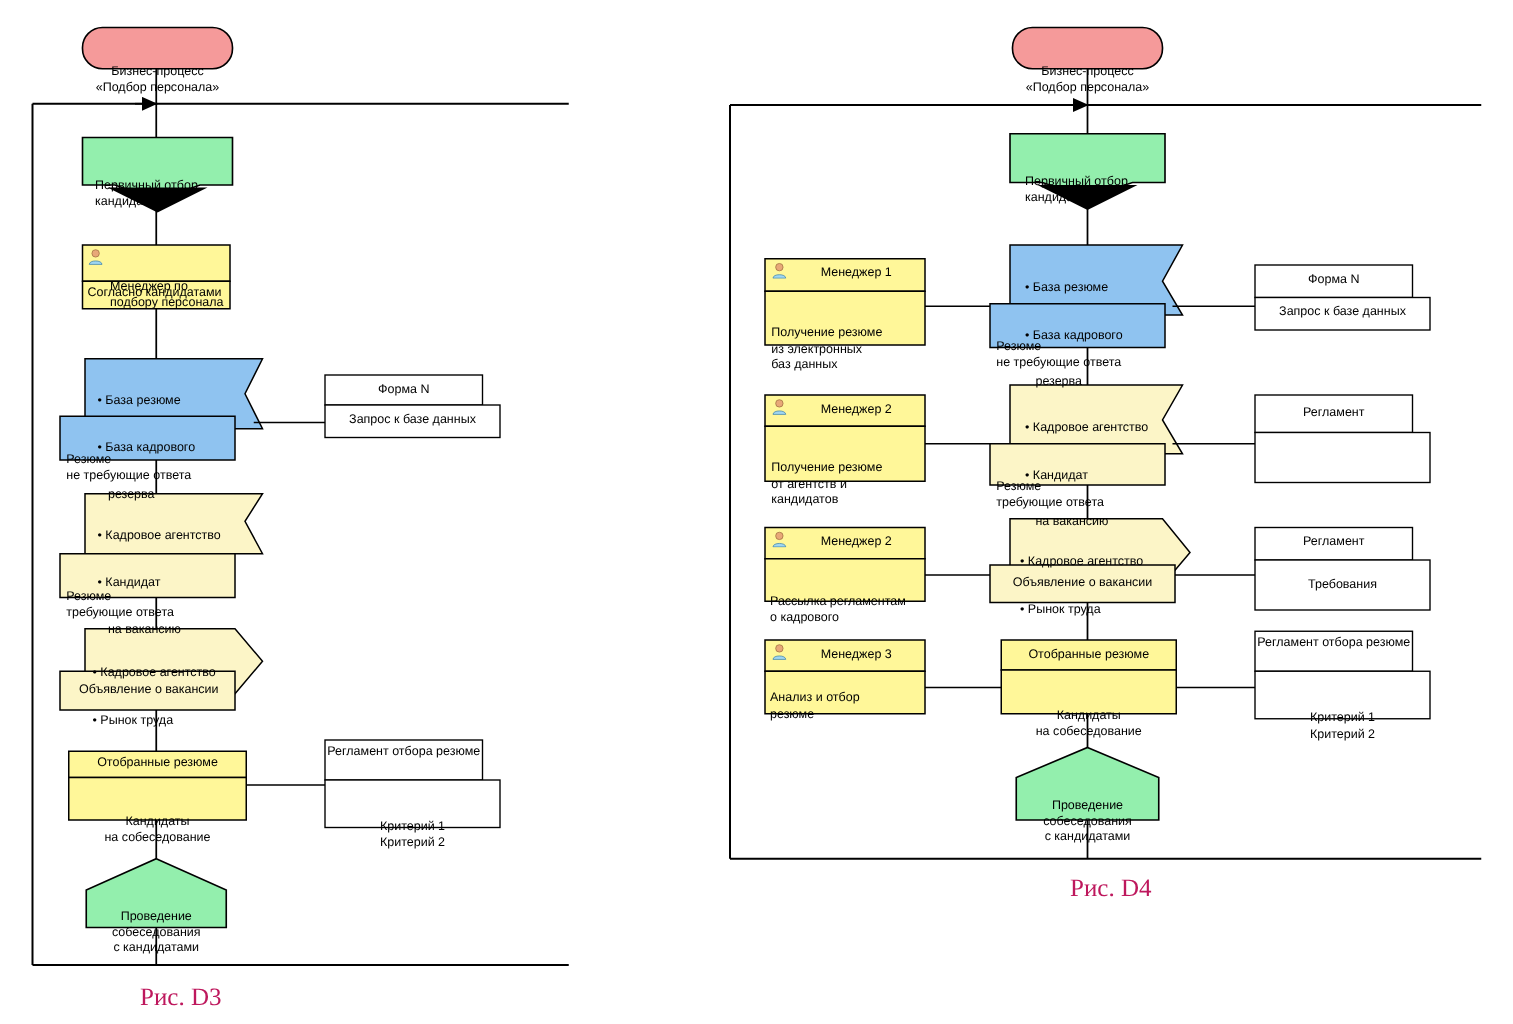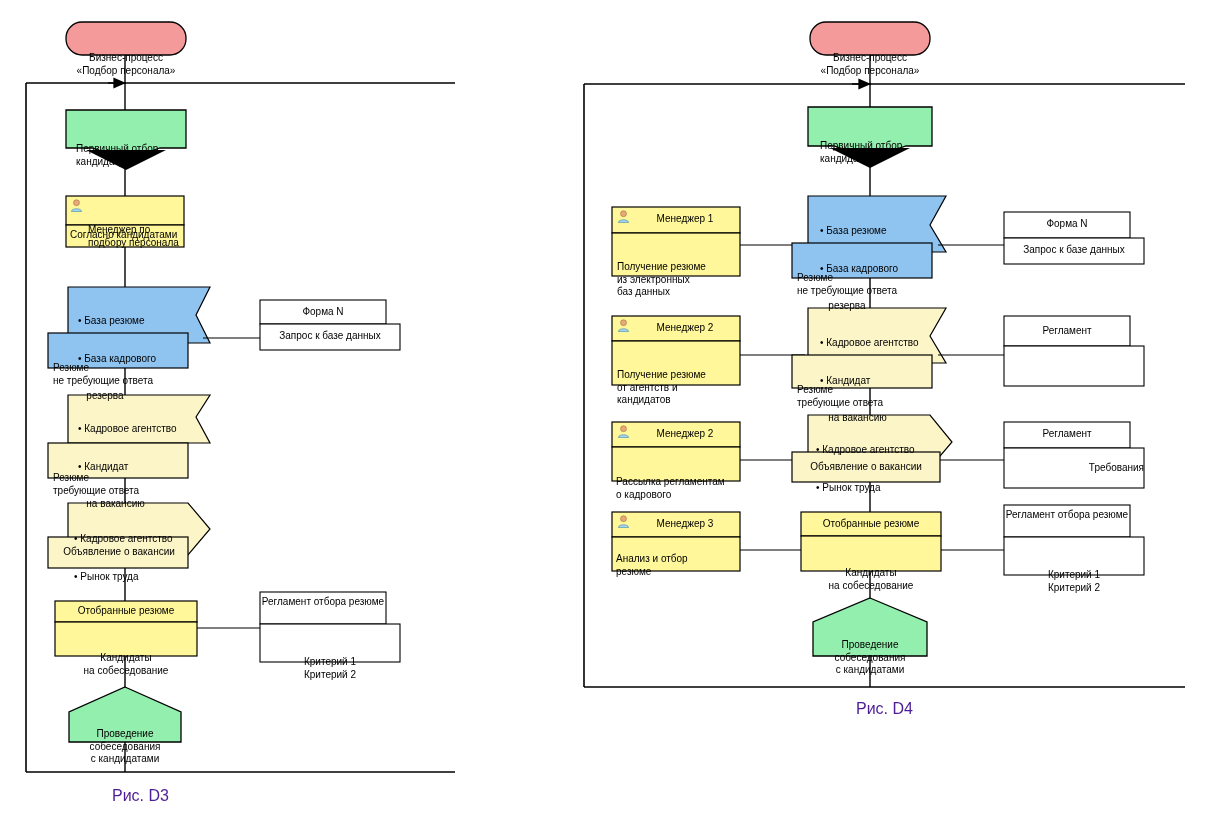--- a/index.html
+++ b/index.html
@@ -3,21 +3,21 @@
 <meta charset="utf-8">
 <style>
   html,body{margin:0;padding:0;background:#ffffff;}
   body{width:1210px;height:819px;position:relative;overflow:hidden;
        font-family:"Liberation Sans","DejaVu Sans",sans-serif;}
   .canvas{position:absolute;left:0;top:0;width:1210px;height:819px;}
   svg.layer{position:absolute;left:0;top:0;width:1210px;height:819px;}
   .txt{position:absolute;box-sizing:border-box;font-size:10px;color:#000;
        line-height:12.5px;white-space:pre;}
   .center{text-align:center;}
-  .cap{position:absolute;font-size:16px;color:#4c1d95;font-family:Liberation Sans, sans-serif;}
+  .cap{position:absolute;font-size:20px;color:#be185d;font-family:Liberation Serif, serif;}
   .ico{position:absolute;width:13px;height:13px;}
 </style>
 </head>
 <body>
 
 <div class="canvas">
 
   <svg class="layer" viewBox="0 0 1210 819">
     <defs>
       <marker id="ar" markerWidth="10" markerHeight="10" refX="9" refY="4" orient="auto">
@@ -242,21 +242,21 @@
   <div class="txt center" style="left:634px;top:428px;width:102px;">Менеджер 2</div>
   <div class="txt" style="left:616px;top:451px;width:124px;">
     <div>Рассылка регламентам</div><div>о кадрового</div>
   </div>
   <div class="txt" style="left:816px;top:419px;width:124px;">
     <div>• <span>Кадровое агентство</span></div>
     <div>• <span>Рынок труда</span></div>
   </div>
   <div class="txt center" style="left:797px;top:461px;width:138px;">Объявление о вакансии</div>
   <div class="txt center" style="left:1004px;top:428px;width:126px;">Регламент</div>
-  <div class="txt center" style="left:1004px;top:462px;width:140px;text-align:right;">Требования</div>
+  <div class="txt center" style="left:1004px;top:462px;width:140px;">Требования</div>
 
   <svg class="ico" style="left:617px;top:515px;" viewBox="0 0 14 14">
     <circle cx="7" cy="4" r="3.2" fill="#E8A878" stroke="#9a6b3c" stroke-width="0.6"></circle>
     <path d="M1.5,13.5 C1.5,9.5 12.5,9.5 12.5,13.5 Z" fill="#9FD6F2" stroke="#3a7fa6" stroke-width="0.6"></path>
   </svg>
   <div class="txt center" style="left:634px;top:518px;width:102px;">Менеджер 3</div>
   <div class="txt" style="left:616px;top:528px;width:124px;">
     <div>Анализ и отбор</div><div>резюме</div>
   </div>
   <div class="txt center" style="left:803px;top:518px;width:136px;">Отобранные резюме</div>

